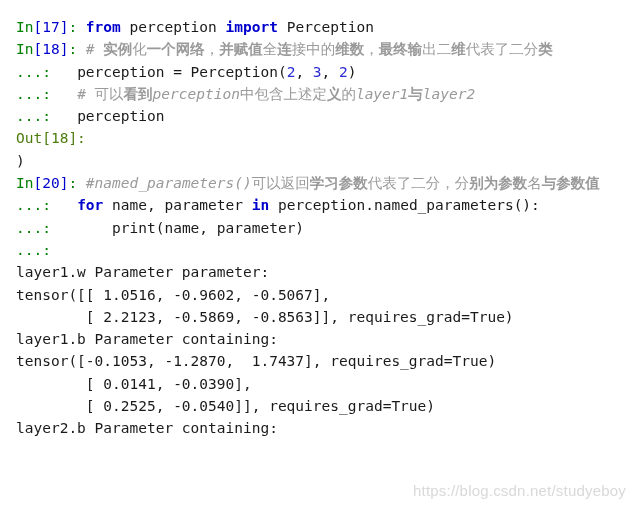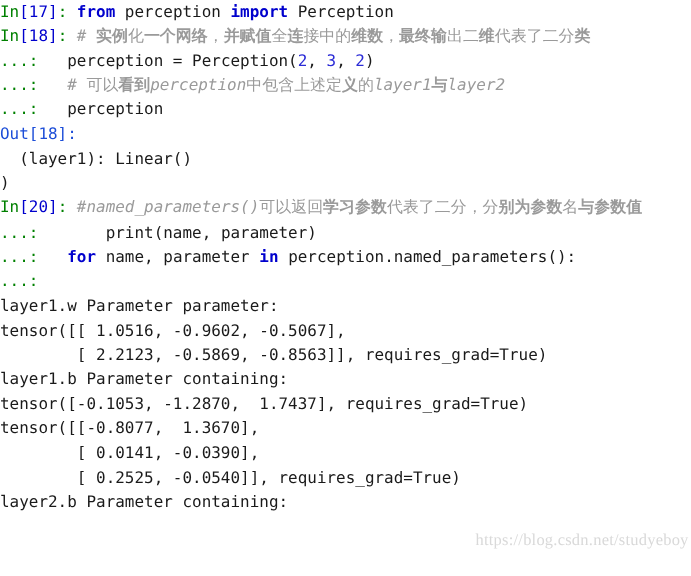--- a/index.html
+++ b/index.html
@@ -14,54 +14,54 @@
     font-family: "DejaVu Sans Mono", "Liberation Mono", monospace;
     font-size: 14.5px;
     line-height: 22.3px;
     color: #000000;
     -webkit-font-smoothing: none;
   }
   #console {
     position: relative;
     width: 628px;
     height: 524px;
-    padding: 0;
+    padding: 16px;
     box-sizing: border-box;
     border-radius: 27px;
   }
   .line {
     white-space: pre;
     height: 22.3px;
     display: block;
     letter-spacing: 0px;
   }
   
   .pr-in   { color: #008000; }
   .pr-num  { color: #0000cd; }
   .pr-dots { color: #008000; }
-  .pr-out  { color: #1d4ed8; }
+  .pr-out  { color: #4d7c0f; }
 
   
   .kw   { color: #0000cd; font-weight: bold; }
   .num  { color: #2b2bd6; }
   .plain{ color: #1a1a1a; }
   .cmt  { color: #9a9a9a; font-style: italic; }
   .cmt i { font-style: italic; }
   .cn {
     font-family: "DejaVu Sans", "Liberation Sans", sans-serif;
     font-style: normal;
   }
   .cn.b { font-weight: bold; }
   .out  { color: #1a1a1a; }
 
   .watermark {
     position: absolute;
     right: 2px;
     bottom: 22px;
-    font-family: Liberation Serif, serif;
+    font-family: Liberation Sans, sans-serif;
     font-size: 15px;
     color: #d9d9d9;
     white-space: pre;
     pointer-events: none;
     letter-spacing: 0.2px;
     text-align: right;
   }
 </style>
 </head>
 <body>
@@ -72,35 +72,33 @@
 
   <div class="line"><span class="pr-in">In</span><span class="pr-num">[18]</span><span class="pr-in">:</span> <span class="cmt"># <span class="cn b">实例</span><span class="cn">化</span><span class="cn b">一个网络</span><span class="cn">，</span><span class="cn b">并赋值</span><span class="cn">全</span><span class="cn b">连</span><span class="cn">接中的</span><span class="cn b">维数</span><span class="cn">，</span><span class="cn b">最终输</span><span class="cn">出二</span><span class="cn b">维</span><span class="cn">代表了二分</span><span class="cn b">类</span></span></div>
 
   <div class="line"><span class="pr-dots">...:</span>&nbsp;&nbsp; <span class="plain">perception = Perception(</span><span class="num">2</span><span class="plain">, </span><span class="num">3</span><span class="plain">, </span><span class="num">2</span><span class="plain">)</span></div>
 
   <div class="line"><span class="pr-dots">...:</span>&nbsp;&nbsp; <span class="cmt"># <span class="cn">可以</span><span class="cn b">看到</span><i>perception</i><span class="cn">中包含上述定</span><span class="cn b">义</span><span class="cn">的</span><i>layer1</i><span class="cn b">与</span><i>layer2</i></span></div>
 
   <div class="line"><span class="pr-dots">...:</span>&nbsp;&nbsp; <span class="plain">perception</span></div>
 
   <div class="line"><span class="pr-out">Out[18]:</span></div>
-  <div class="line out">  (layer1): Linear()</div>
   <div class="line out">)</div>
 
   <div class="line"><span class="pr-in">In</span><span class="pr-num">[20]</span><span class="pr-in">:</span> <span class="cmt"><i>#named_parameters()</i><span class="cn">可以返回</span><span class="cn b">学习参数</span><span class="cn">代表了二分，分</span><span class="cn b">别为参数</span><span class="cn">名</span><span class="cn b">与参数值</span></span></div>
 
+  <div class="line"><span class="pr-dots">...:</span>&nbsp;&nbsp; <span class="kw">for</span><span class="plain"> name, parameter </span><span class="kw">in</span><span class="plain"> perception.named_parameters():</span></div>
+
   <div class="line"><span class="pr-dots">...:</span>&nbsp;&nbsp; <span class="plain">    print(name, parameter)</span></div>
-
-  <div class="line"><span class="pr-dots">...:</span>&nbsp;&nbsp; <span class="kw">for</span><span class="plain"> name, parameter </span><span class="kw">in</span><span class="plain"> perception.named_parameters():</span></div>
 
   <div class="line"><span class="pr-dots">...:</span></div>
 
   <div class="line out">layer1.w Parameter parameter:</div>
   <div class="line out">tensor([[ 1.0516, -0.9602, -0.5067],</div>
   <div class="line out">        [ 2.2123, -0.5869, -0.8563]], requires_grad=True)</div>
   <div class="line out">layer1.b Parameter containing:</div>
   <div class="line out">tensor([-0.1053, -1.2870,  1.7437], requires_grad=True)</div>
-  <div class="line out">tensor([[-0.8077,  1.3670],</div>
   <div class="line out">        [ 0.0141, -0.0390],</div>
   <div class="line out">        [ 0.2525, -0.0540]], requires_grad=True)</div>
   <div class="line out">layer2.b Parameter containing:</div>
 
   <div class="watermark">https://blog.csdn.net/studyeboy</div>
 </div>
 
 </body></html>

